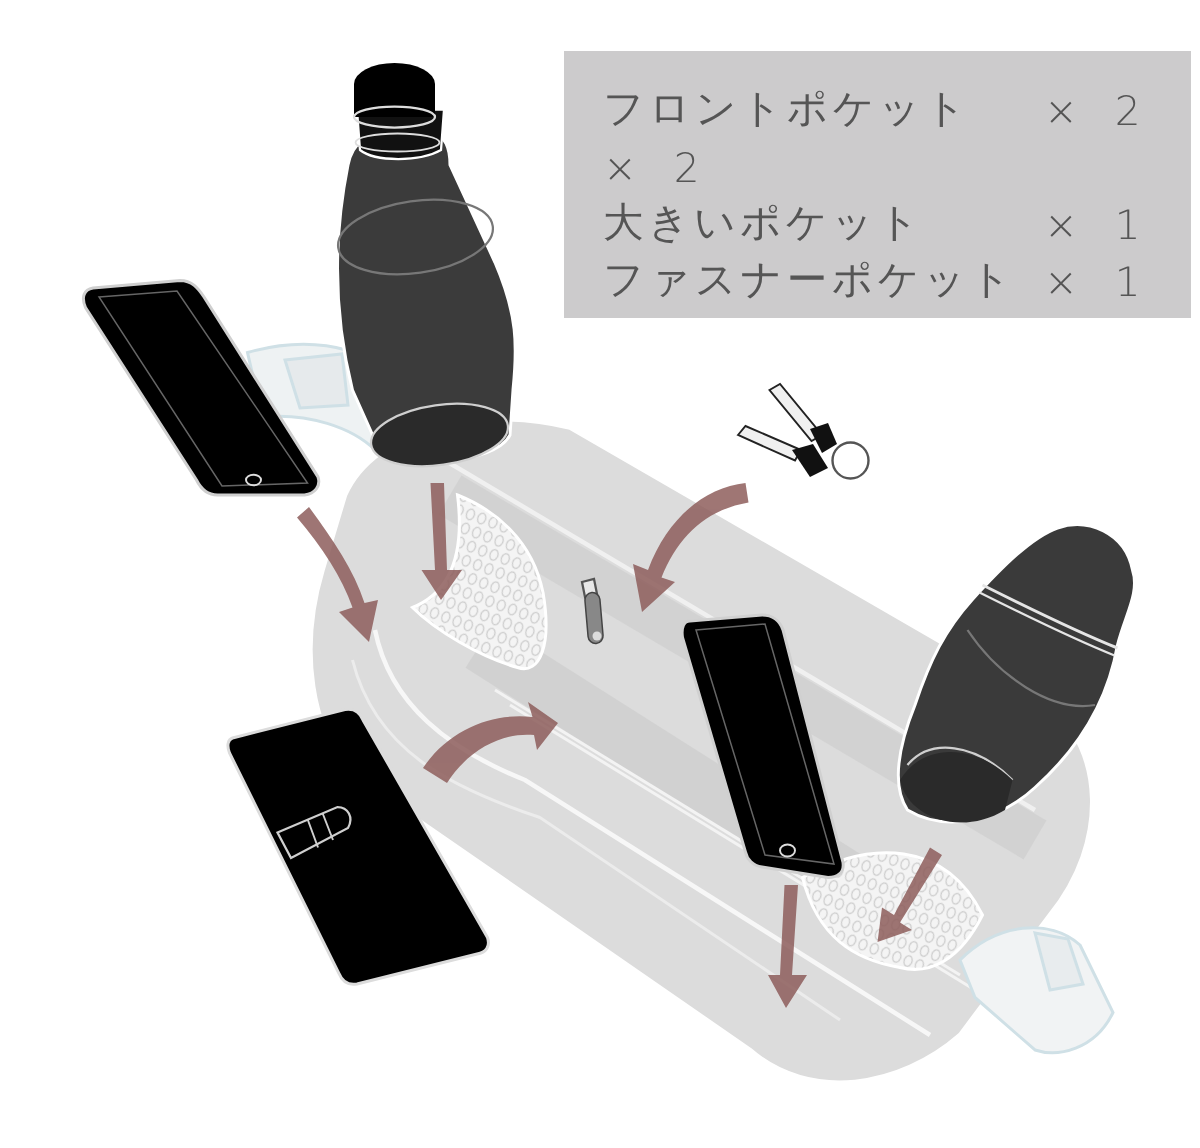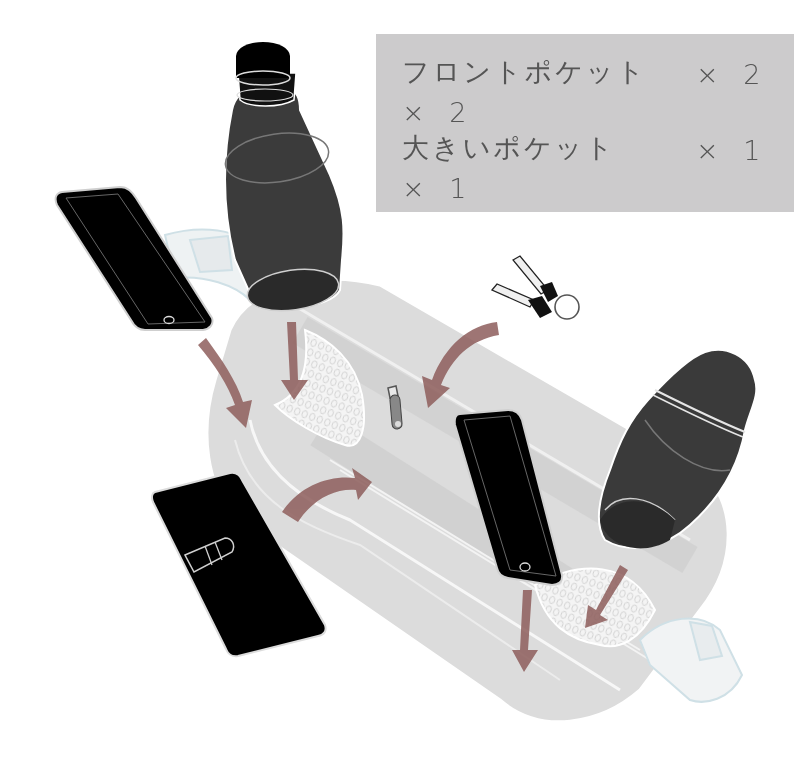--- a/index.html
+++ b/index.html
@@ -130,15 +130,16 @@
     <span class="qty">× 2</span>
   </div>
   <div class="legend-row">
     <span class="qty">× 2</span>
   </div>
   <div class="legend-row">
     <span class="name">大きいポケット</span>
     <span class="qty">× 1</span>
   </div>
   <div class="legend-row">
+    <span class="name">ファスナーポケット</span>
     <span class="qty">× 1</span>
   </div>
 </div>
 
 </body></html>

